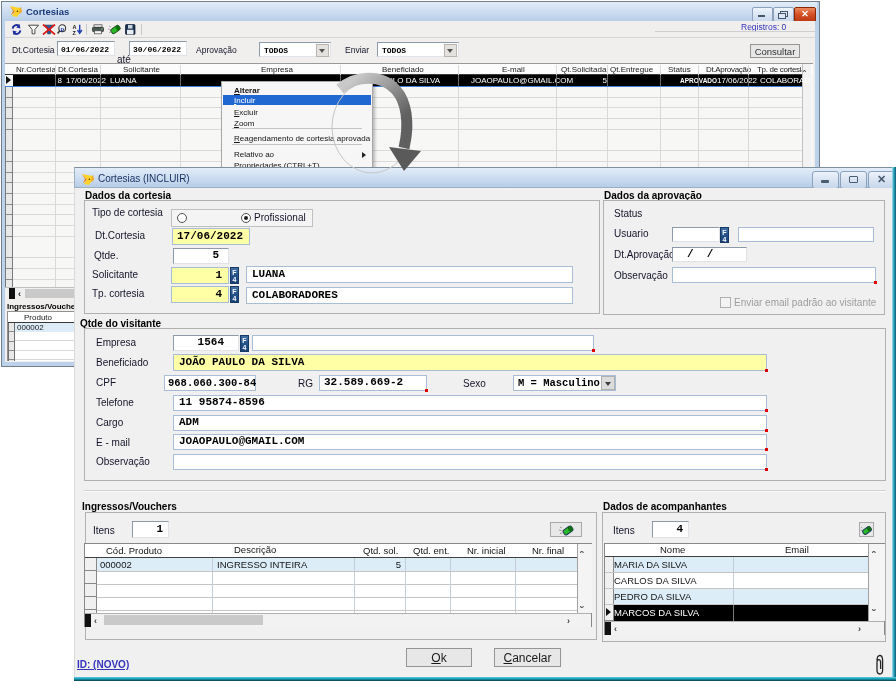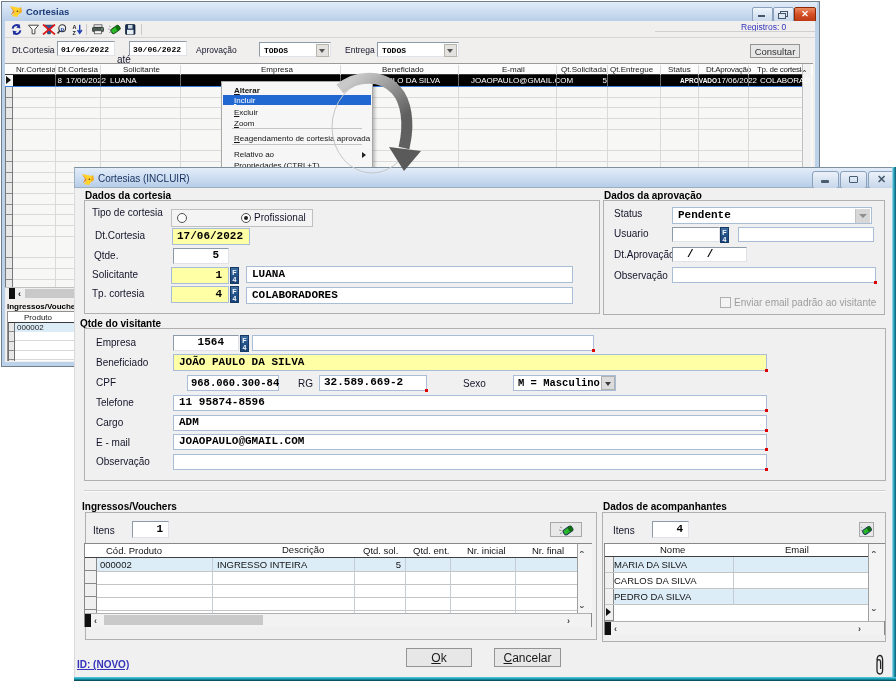--- a/index.html
+++ b/index.html
@@ -99,21 +99,21 @@
     <div class="sunk" style="left:124px;top:20px;width:58px;height:15px;">
           <span class="val" style="position:absolute;left:3px;top:3px;font-size:8px;">30/06/2022</span>
         </div>
     <div class="lbl" style="left:191px;top:24px;font-size:8.5px;">Aprovação</div>
     <div class="sunk" style="left:254px;top:21px;width:72px;height:15px;background:#fff;">
       <span class="val" style="position:absolute;left:4px;top:3px;font-size:8px;">TODOS</span>
       <div class="b" style="right:1px;top:1px;width:11px;height:11px;background:#e4e2de;border:1px solid #b8b4ae;">
             <div class="b" style="left:2px;top:4px;width:0;height:0;border-top:4px solid #555;border-left:3.5px solid transparent;border-right:3.5px solid transparent;"></div>
           </div>
     </div>
-    <div class="lbl" style="left:340px;top:24px;font-size:8.5px;">Entrega</div>
+    <div class="lbl" style="left:340px;top:24px;font-size:8.5px;">Enviar</div>
     <div class="sunk" style="left:372px;top:21px;width:82px;height:15px;background:#fff;">
       <span class="val" style="position:absolute;left:4px;top:3px;font-size:8px;">TODOS</span>
       <div class="b" style="right:1px;top:1px;width:11px;height:11px;background:#e4e2de;border:1px solid #b8b4ae;">
             <div class="b" style="left:2px;top:4px;width:0;height:0;border-top:4px solid #555;border-left:3.5px solid transparent;border-right:3.5px solid transparent;"></div>
           </div>
     </div>
     <div class="btn" style="left:745px;top:23px;width:50px;height:14px;line-height:14px;font-size:9.5px;color:#333;">Consultar</div>
 
     <div class="b" id="maingrid" style="left:0px;top:42px;width:808px;height:223px;background:#f7f7f6;border-top:1px solid #9a9a9a;font:8px 'Liberation Sans';color:#181818;">
 
@@ -266,26 +266,20 @@
           <span class="val" style="position:absolute;right:6px;top:1px;">4</span>
         </div>
     <div class="f4" style="left:156px;top:98px;width:9px;height:17px;">F<br>4</div>
     <div class="fld" style="left:172px;top:99px;width:327px;height:17px;">
           <span class="val" style="position:absolute;left:5px;top:1px;">COLABORADORES</span>
         </div>
 
     <div class="sect" style="left:530px;top:2px;">Dados da aprovação</div>
     <div class="gbox" style="left:529px;top:12px;width:282px;height:115px;"></div>
     <div class="lbl" style="left:540px;top:20px;">Status</div>
-    <div class="fld" style="left:598px;top:19px;width:200px;height:17px;">
-      <span class="val" style="position:absolute;left:5px;top:1px;">Pendente</span>
-      <div class="b" style="right:1px;top:1px;width:14px;height:14px;background:#d7d7d7;border-left:1px solid #c2c2c2;">
-            <div class="b" style="left:3px;top:5px;width:0;height:0;border-top:4.5px solid #8e8e8e;border-left:4px solid transparent;border-right:4px solid transparent;"></div>
-          </div>
-    </div>
     <div class="lbl" style="left:540px;top:40px;">Usuario</div>
     <div class="sunk" style="left:598px;top:39px;width:48px;height:15px;"></div>
     <div class="f4" style="left:646px;top:39px;width:9px;height:16px;">F<br>4</div>
     <div class="fld" style="left:664px;top:39px;width:136px;height:15px;"></div>
     <div class="lbl" style="left:540px;top:61px;">Dt.Aprovação</div>
     <div class="sunk" style="left:598px;top:59px;width:75px;height:15px;">
           <span class="val" style="position:absolute;left:14px;top:0px;">/&nbsp;&nbsp;/</span>
         </div>
     <div class="lbl" style="left:540px;top:82px;">Observação</div>
     <div class="fld" style="left:598px;top:79px;width:204px;height:16px;"></div>
@@ -301,21 +295,21 @@
         </div>
     <div class="f4" style="left:166px;top:147px;width:9px;height:17px;">F<br>4</div>
     <div class="fld" style="left:178px;top:147px;width:342px;height:16px;"></div>
     <div class="red" style="left:518px;top:161px;"></div>
     <div class="lbl" style="left:22px;top:169px;">Beneficiado</div>
     <div class="fld ylw" style="left:99px;top:166px;width:594px;height:17px;">
           <span class="val" style="position:absolute;left:5px;top:1px;">JOÃO PAULO DA SILVA</span>
         </div>
     <div class="red" style="left:691px;top:181px;"></div>
     <div class="lbl" style="left:22px;top:189px;">CPF</div>
-    <div class="fld" style="left:113px;top:187px;width:92px;height:16px;">
+    <div class="fld" style="left:90px;top:187px;width:92px;height:16px;">
           <span class="val" style="position:absolute;left:3px;top:1px;font-size:10.5px;">968.060.300-84</span>
         </div>
     <div class="lbl" style="left:224px;top:190px;">RG</div>
     <div class="fld" style="left:245px;top:187px;width:108px;height:16px;">
           <span class="val" style="position:absolute;left:4px;top:0px;">32.589.669-2</span>
         </div>
     <div class="red" style="left:351px;top:201px;"></div>
     <div class="lbl" style="left:389px;top:190px;">Sexo</div>
     <div class="fld" style="left:439px;top:187px;width:103px;height:16px;">
       <span class="val" style="position:absolute;left:4px;top:1px;font-size:10.5px;">M = Masculino</span>
@@ -354,21 +348,21 @@
       <svg width="30" height="13" viewBox="0 0 30 13">
         <g transform="translate(17,6.5) rotate(-35)">
               <rect x="-5" y="-2.8" width="10" height="5.6" rx="2" fill="#28b828" stroke="#203858" stroke-width="1"></rect>
               <rect x="0.8" y="-2.8" width="4.2" height="5.6" rx="2" fill="#0e6e10"></rect>
             </g>
         <path d="M9,3 L11,4 M8,6 L10.5,6.5 M9,9.5 L11,9" stroke="#808080" stroke-width="0.8"></path>
       </svg>
     </div>
     <div class="b" id="gridL" style="left:10px;top:355px;width:508px;height:84px;background:#fff;border:1px solid #888;box-sizing:border-box;font:9.5px 'Liberation Sans';color:#141414;">
       <div class="b" style="left:21px;top:1px;">Cód. Produto</div>
-      <div class="b" style="left:149px;top:0;margin-left:48px;">Descrição</div>
+      <div class="b" style="left:149px;top:0;">Descrição</div>
       <div class="b" style="left:278px;top:1px;">Qtd. sol.</div>
       <div class="b" style="left:328px;top:1px;">Qtd. ent.</div>
       <div class="b" style="left:382px;top:1px;">Nr. inicial</div>
       <div class="b" style="left:447px;top:1px;">Nr. final</div>
       <div class="b" style="left:0;top:13px;width:492px;height:1px;background:#404040;"></div>
       <div class="b" style="left:0px;top:14px;width:492px;height:13px;background:#dcedf8;"></div>
       <div class="b" style="left:15px;top:15px;">000002</div>
       <div class="b" style="left:132px;top:15px;">INGRESSO INTEIRA</div>
       <div class="b" style="left:276px;top:15px;width:40px;text-align:right;">5</div>
       <div class="b" style="left:0px;top:27px;width:492px;height:1px;background:#c4c4c4;"></div>
@@ -413,20 +407,24 @@
     <div class="b" id="gridR" style="left:530px;top:355px;width:281px;height:92px;background:#fff;border:1px solid #888;box-sizing:border-box;font:9.5px 'Liberation Sans';color:#141414;">
       <div class="b" style="left:55px;top:0px;">Nome</div>
       <div class="b" style="left:180px;top:0px;">Email</div>
       <div class="b" style="left:0;top:12px;width:263px;height:1px;background:#404040;"></div>
       <div class="b" style="left:0px;top:13px;width:263px;height:16px;background:#dcedf8;"></div>
       <div class="b" style="left:9px;top:15px;">MARIA DA SILVA</div>
       <div class="b" style="left:0px;top:29px;width:263px;height:16px;background:#fff;"></div>
       <div class="b" style="left:9px;top:31px;">CARLOS DA SILVA</div>
       <div class="b" style="left:0px;top:45px;width:263px;height:16px;background:#dcedf8;"></div>
       <div class="b" style="left:9px;top:47px;">PEDRO DA SILVA</div>
+      <div class="b" style="left:8px;top:61px;width:255px;height:16px;background:#000;color:#fff;">
+        <div class="b" style="left:1px;top:2px;">MARCOS DA SILVA</div>
+        <div class="b" style="left:120px;top:0;width:1px;height:16px;background:#787878;"></div>
+      </div>
       <div class="b" style="left:1px;top:64px;width:0;height:0;border-left:5px solid #101010;border-top:4px solid transparent;border-bottom:4px solid transparent;z-index:3;"></div>
       <div class="b" style="left:0;top:13px;width:8px;height:64px;background:#f0f0f0;border-right:1px solid #888;background-image:repeating-linear-gradient(to bottom,rgba(0,0,0,0) 0 15px,#888 15px 16px);"></div>
       <div class="vline" style="left:128px;top:13px;height:48px;background:#c4ccd4;"></div>
       <div class="b" style="left:0px;top:28px;width:263px;height:1px;background:#c4c4c4;"></div>
       <div class="b" style="left:0px;top:44px;width:263px;height:1px;background:#c4c4c4;"></div>
       <div class="b" style="left:0px;top:60px;width:263px;height:1px;background:#c4c4c4;"></div>
 
       <div class="b" style="left:263px;top:0;width:16px;height:77px;background:#f4f4f4;border-left:1px solid #a0a0a0;"></div>
       <div class="chev" style="left:267px;top:4px;font-size:9px;transform:rotate(90deg);">‹</div>
       <div class="chev" style="left:267px;top:62px;font-size:9px;transform:rotate(90deg);">›</div>

